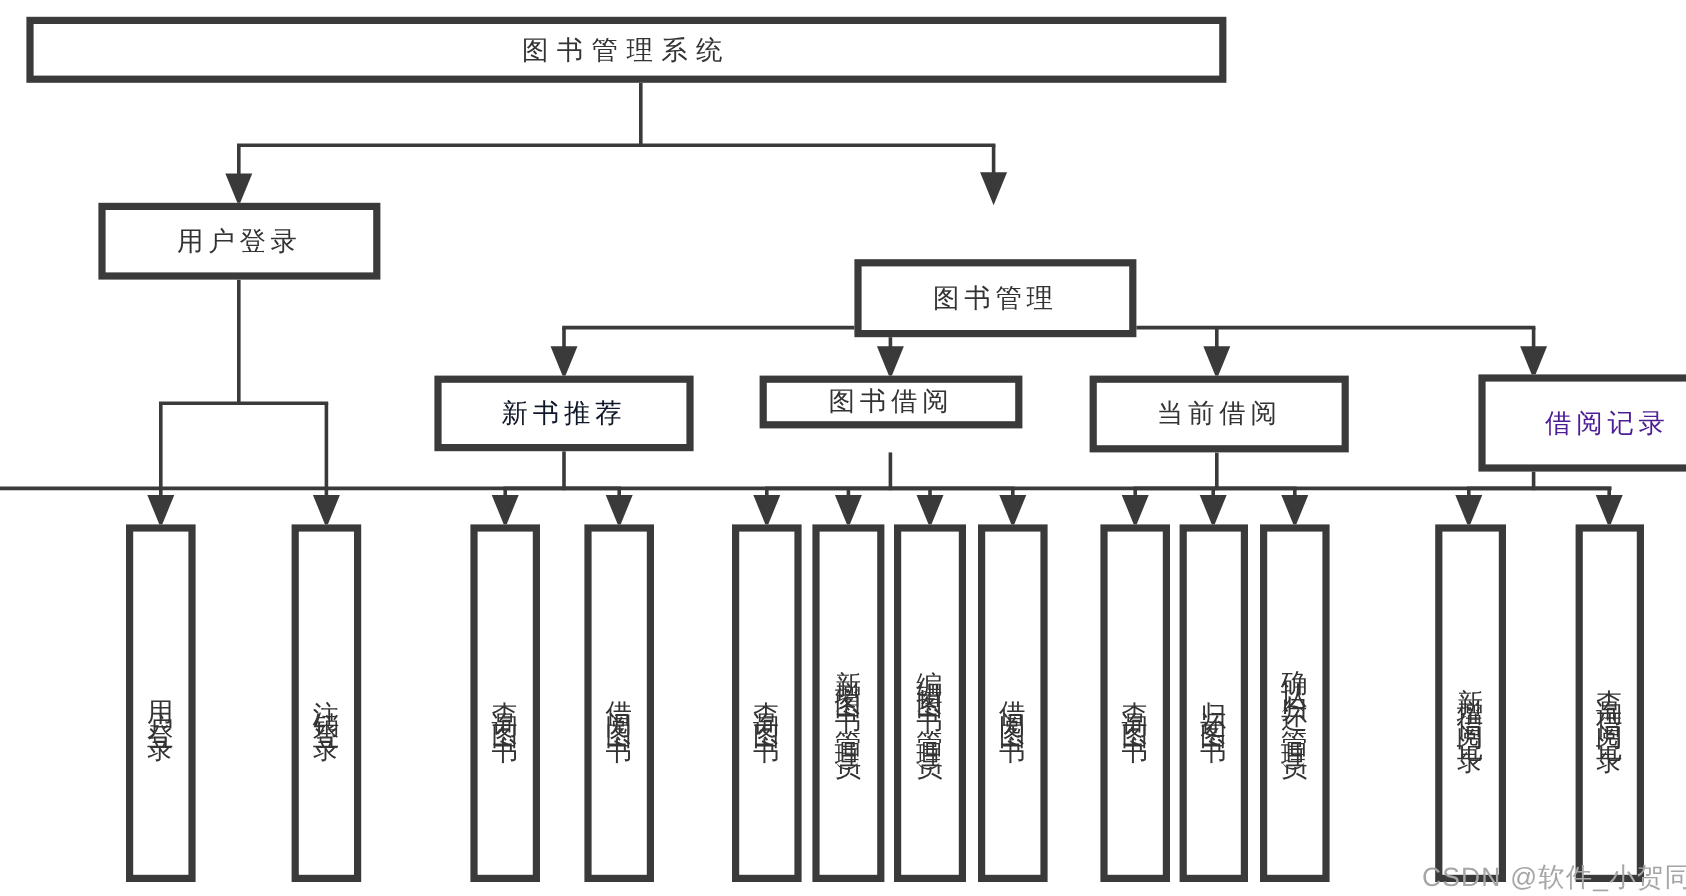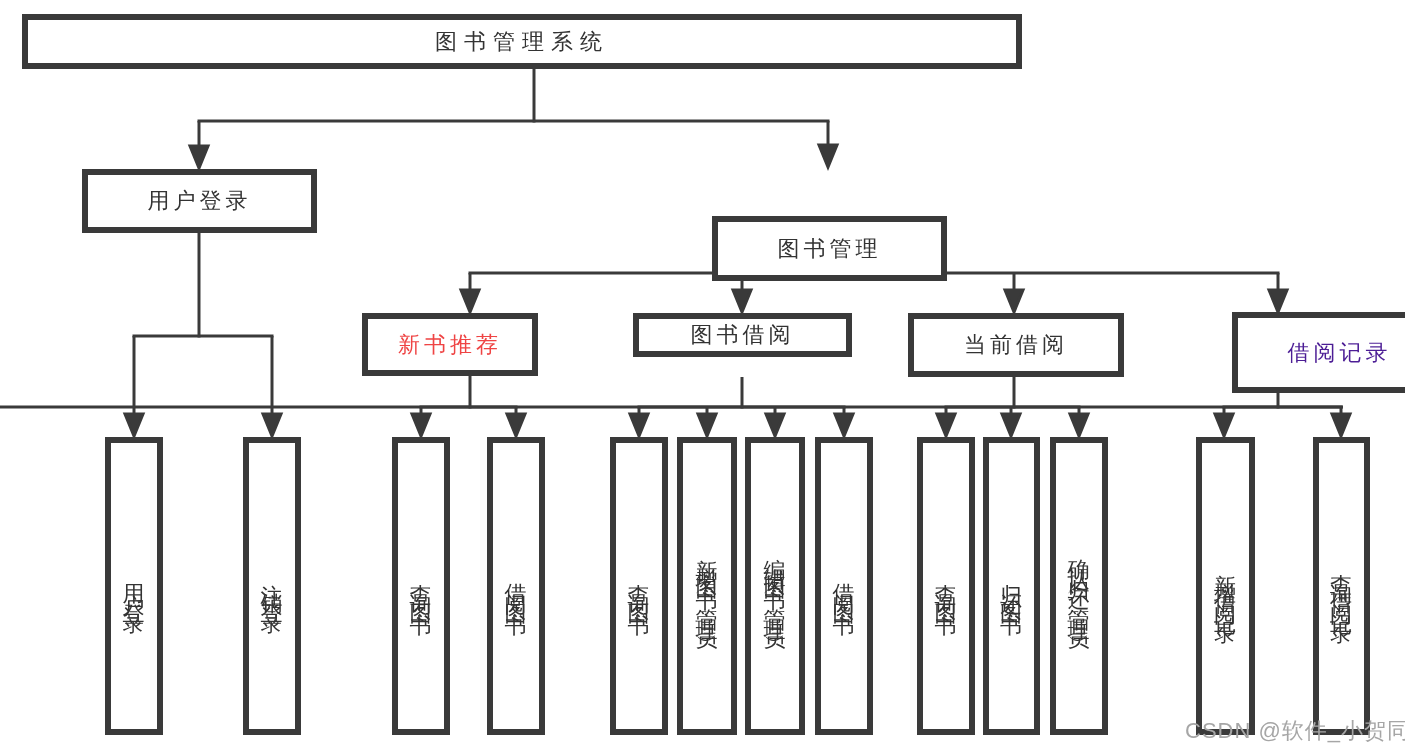--- a/index.html
+++ b/index.html
@@ -133,21 +133,21 @@
     <span class="hlabel">图书管理系统</span>
   </div>
 
   <div class="box" style="left: 82px; top: 169px; width: 235px; height: 64px; border-color: rgb(58, 58, 58); color: rgb(51, 51, 51);">
     <span class="hlabel">用户登录</span>
   </div>
   <div class="box" style="left: 712px; top: 168px; width: 235px; height: 65px; border-color: rgb(58, 58, 58); color: rgb(51, 51, 51); margin-top: 48px;">
     <span class="hlabel">图书管理</span>
   </div>
 
-  <div class="box" style="left: 362px; top: 313px; width: 176px; height: 63px; border-color: rgb(58, 58, 58); color: #ef4444; align-items: center;">
+  <div class="box" style="left: 362px; top: 313px; width: 216px; height: 63px; border-color: rgb(58, 58, 58); color: #0f172a; align-items: center;">
     <span class="hlabel">新书推荐</span>
   </div>
   <div class="box" style="left: 633px; top: 313px; width: 219px; height: 44px; border-color: rgb(58, 58, 58); color: rgb(51, 51, 51);">
     <span class="hlabel">图书借阅</span>
   </div>
   <div class="box" style="left: 908px; top: 313px; width: 216px; height: 64px; border-color: rgb(58, 58, 58); color: rgb(51, 51, 51); text-align: right;">
     <span class="hlabel">当前借阅</span>
   </div>
   <div class="box" style="left: 1232px; top: 312px; width: 215px; height: 81px; border-color: rgb(58, 58, 58); color: #4c1d95;">
     <span class="hlabel">借阅记录</span>

